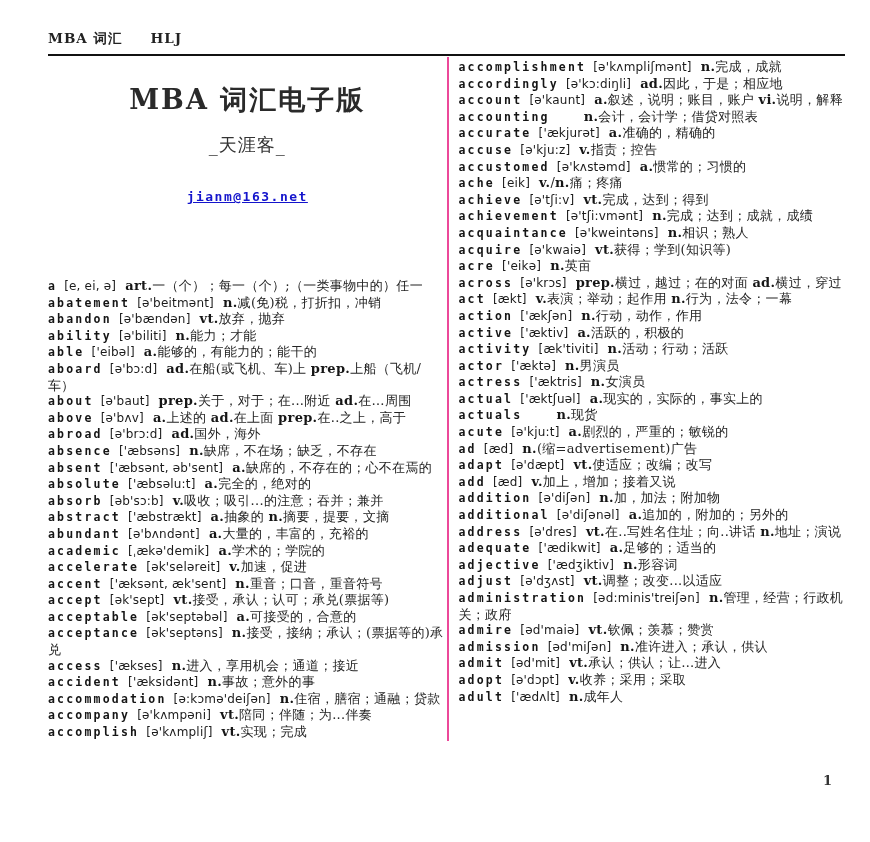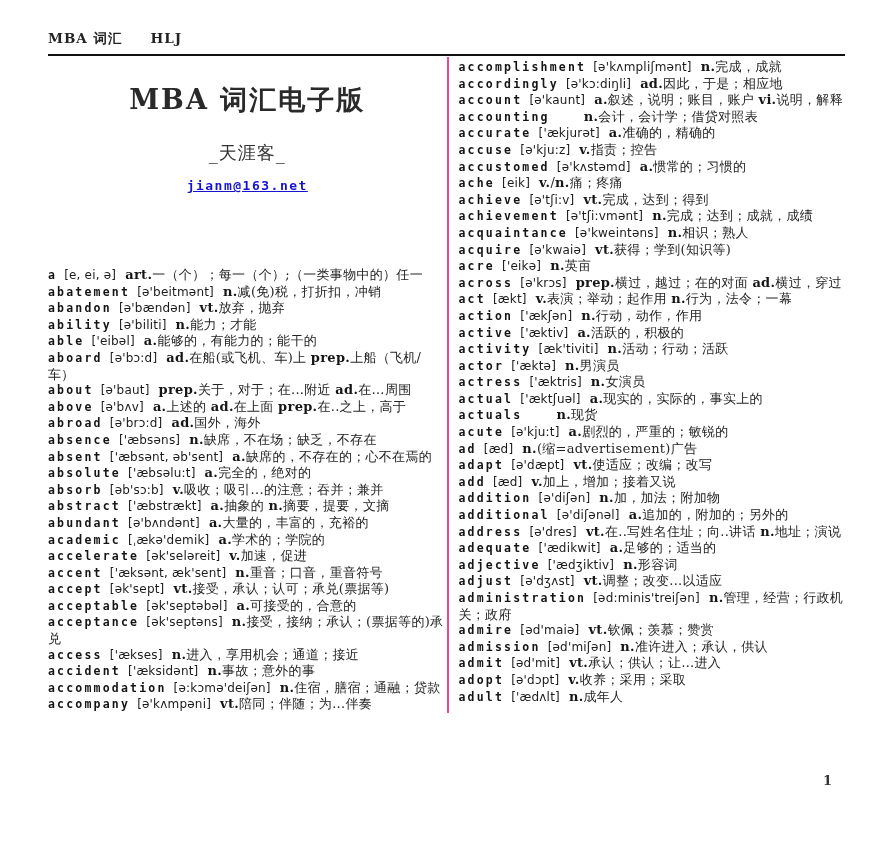--- a/index.html
+++ b/index.html
@@ -25,22 +25,22 @@
     display:flex; align-items:stretch;
   }
   .col { width:50%; }
   .col-left  { }
   .col-right { border-left:2px solid #ec4899; padding-left:10px; padding-top:2px; }
   .title-block { text-align:center; padding-top:29px; }
   .doc-title {
     font-size:27px; font-weight:bold; letter-spacing:2px; color:#2a2a2a;
     line-height:28px;
   }
-  .doc-subtitle { font-size:18px; margin-top:27px; color:#333; letter-spacing:1px; }
-  .doc-link-wrap { margin-top:10px; }
+  .doc-subtitle { font-size:18px; margin-top:19px; color:#333; letter-spacing:1px; }
+  .doc-link-wrap { margin-top:29px; }
   .doc-link {
     font-family:"DejaVu Sans Mono","Liberation Mono",monospace;
     font-weight:bold; font-size:13px; letter-spacing:1.5px;
     color:#1414cc; text-decoration:underline;
   }
   .entries { font-size:13px; line-height:15.6px; }
   .entries-left { margin-top:73px; }
   .entry { letter-spacing:0.3px; }
   .entry .w {
     font-family:"DejaVu Sans Mono","Liberation Mono",monospace;
@@ -98,20 +98,21 @@
           <div class="entry"><span class="w">academic</span><span class="p">[ˌækə'demik]</span><span class="d"><b>a.</b>学术的；学院的</span></div>
           <div class="entry"><span class="w">accelerate</span><span class="p">[ək'seləreit]</span><span class="d"><b>v.</b>加速，促进</span></div>
           <div class="entry"><span class="w">accent</span><span class="p">['æksənt, æk'sent]</span><span class="d"><b>n.</b>重音；口音，重音符号</span></div>
           <div class="entry"><span class="w">accept</span><span class="p">[ək'sept]</span><span class="d"><b>vt.</b>接受，承认；认可；承兑(票据等)</span></div>
           <div class="entry"><span class="w">acceptable</span><span class="p">[ək'septəbəl]</span><span class="d"><b>a.</b>可接受的，合意的</span></div>
           <div class="entry"><span class="w">acceptance</span><span class="p">[ək'septəns]</span><span class="d"><b>n.</b>接受，接纳；承认；(票据等的)承兑</span></div>
           <div class="entry"><span class="w">access</span><span class="p">['ækses]</span><span class="d"><b>n.</b>进入，享用机会；通道；接近</span></div>
           <div class="entry"><span class="w">accident</span><span class="p">['æksidənt]</span><span class="d"><b>n.</b>事故；意外的事</span></div>
           <div class="entry"><span class="w">accommodation</span><span class="p">[ə:kɔmə'deiʃən]</span><span class="d"><b>n.</b>住宿，膳宿；通融；贷款</span></div>
           <div class="entry"><span class="w">accompany</span><span class="p">[ə'kʌmpəni]</span><span class="d"><b>vt.</b>陪同；伴随；为...伴奏</span></div>
+          <div class="entry"><span class="w">accomplish</span><span class="p">[ə'kʌmpliʃ]</span><span class="d"><b>vt.</b>实现；完成</span></div>
         </div>
     </div>
 
     <div class="col col-right">
       <div class="entries" id="right-entries">
           <div class="entry"><span class="w">accomplishment</span><span class="p">[ə'kʌmpliʃmənt]</span><span class="d"><b>n.</b>完成，成就</span></div>
           <div class="entry"><span class="w">accordingly</span><span class="p">[ə'kɔ:diŋli]</span><span class="d"><b>ad.</b>因此，于是；相应地</span></div>
           <div class="entry"><span class="w">account</span><span class="p">[ə'kaunt]</span><span class="d"><b>a.</b>叙述，说明；账目，账户 <b>vi.</b>说明，解释</span></div>
           <div class="entry"><span class="w">accounting</span><span class="p"></span><span class="d"><b>n.</b>会计，会计学；借贷对照表</span></div>
           <div class="entry"><span class="w">accurate</span><span class="p">['ækjurət]</span><span class="d"><b>a.</b>准确的，精确的</span></div>

